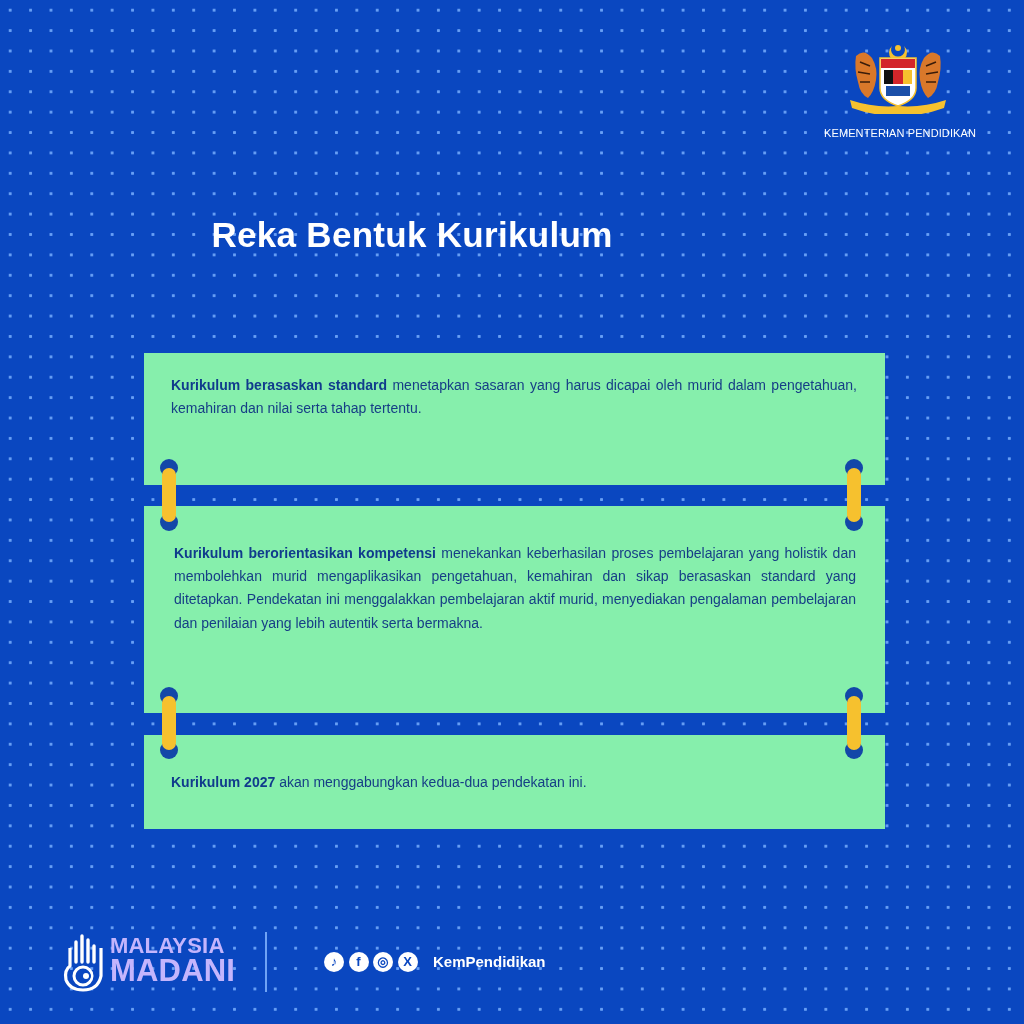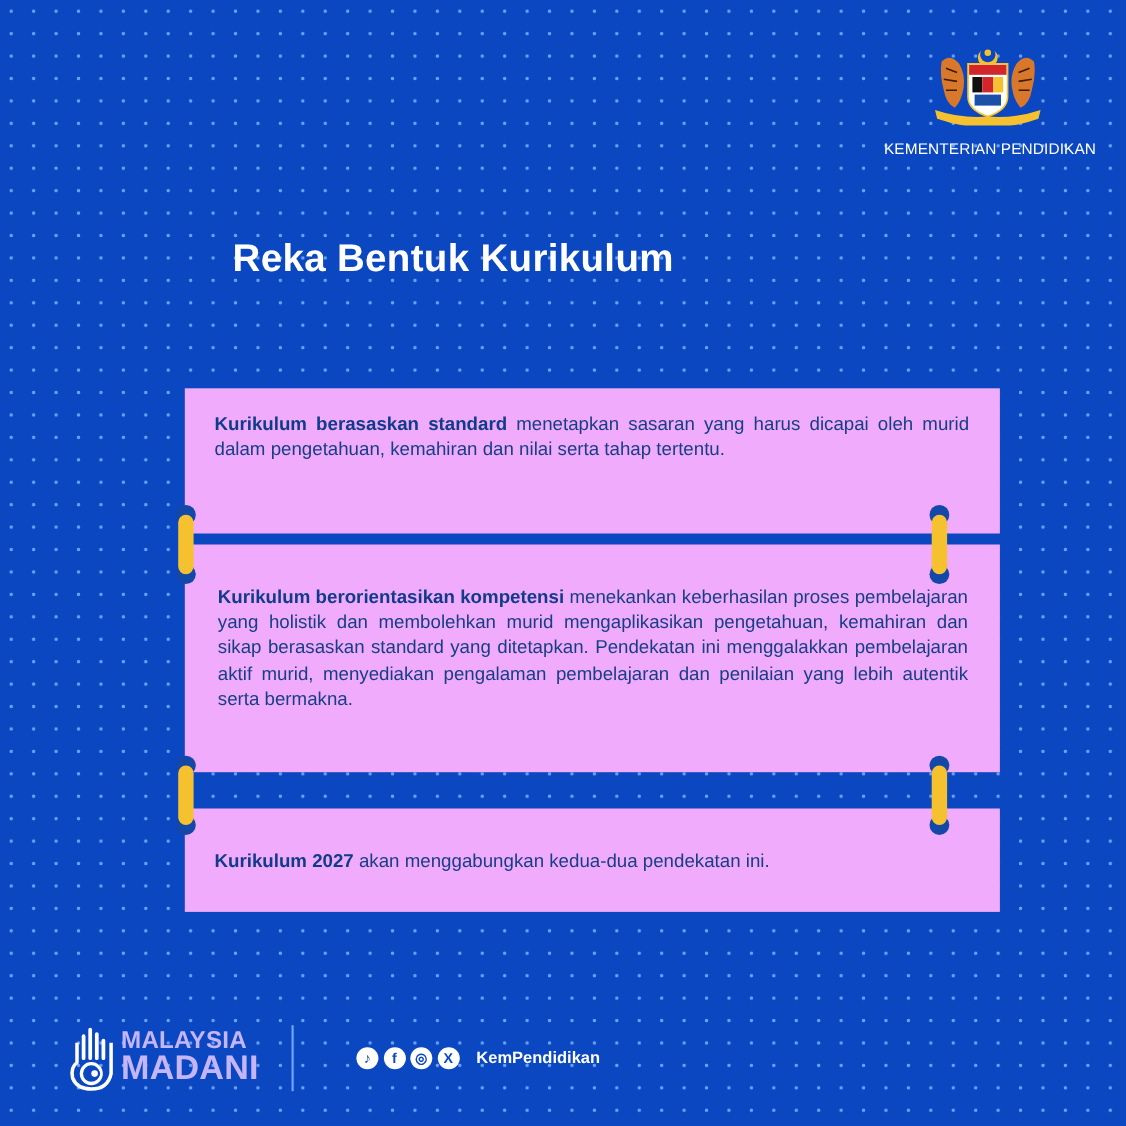--- a/index.html
+++ b/index.html
@@ -10,39 +10,39 @@
       background-size: 20.4px 20.4px;
       background-position: 0px 0px;
       font-family: "Liberation Sans", sans-serif;
     }
     .abs { position: absolute; }
 
     
     .crest { left: 846px; top: 42px; width: 104px; height: 72px; }
     .ministry {
       left: 800px; top: 127px; width: 200px; text-align: center;
-      color: #ffffff; font-size: 14px; letter-spacing: 0.1px;
+      color: #ffffff; font-size: 11px; letter-spacing: 0.1px;
     }
 
     
     .title {
       left: 0; top: 212px; width: 824px; text-align: center;
       color: #ffffff; font-weight: 700; font-size: 35px; line-height: 45px;
       letter-spacing: 0.3px;
     }
 
     
     .card {
-      position: absolute; left: 144px; width: 741px; background: #f0abfc;
+      position: absolute; left: 144px; width: 741px; background: #86efac;
       box-sizing: border-box; color: #163e86;
-      font-size: 17px; line-height: 23.2px; text-align: justify; margin-left: 24px;
+      font-size: 14px; line-height: 23.2px; text-align: justify;
     }
     .card b { color: #103b8c; font-weight: 700; }
     .card1 { top: 353px; height: 132px; padding: 21px 28px 0 27px; }
-    .card2 { top: 495px; height: 207px; padding: 36px 29px 0 30px; }
+    .card2 { top: 506px; height: 207px; padding: 36px 29px 0 30px; }
     .card3 { top: 735px; height: 94px; padding: 36px 29px 0 27px; text-align: left; }
 
     
     .ring {
       position: absolute; width: 18px; height: 72px;
     }
     .ring .cap {
       position: absolute; left: 0; width: 18px; height: 18px; border-radius: 50%;
       background: #1347a8;
     }

